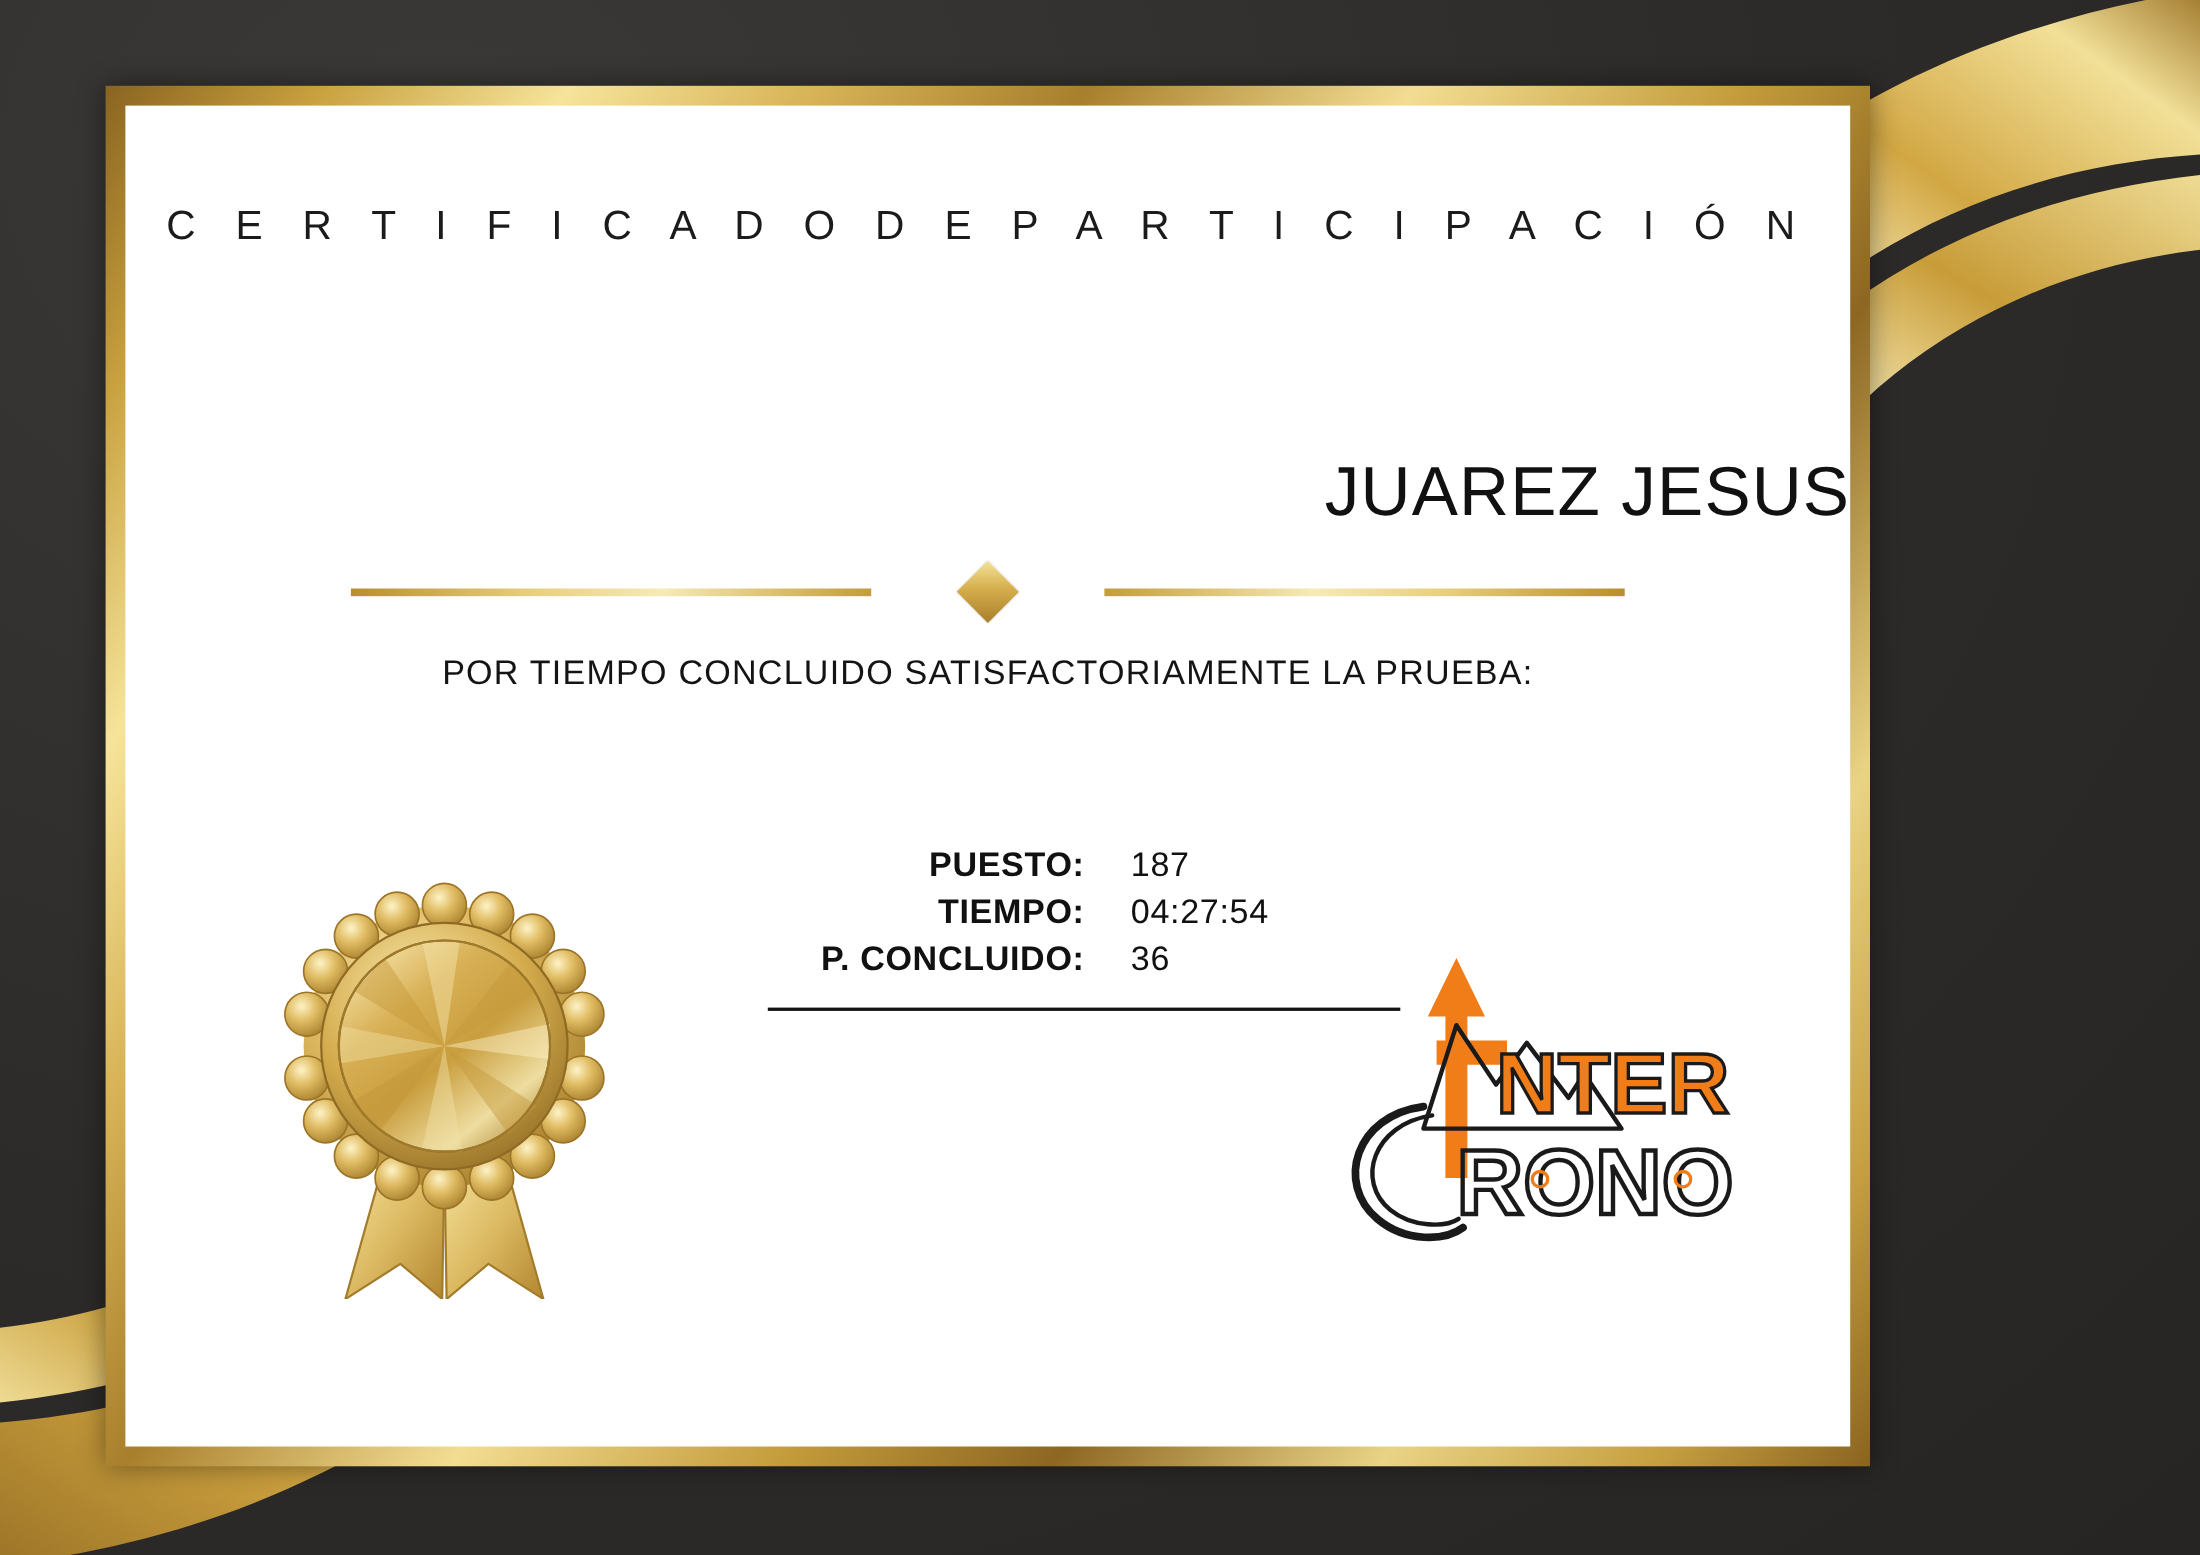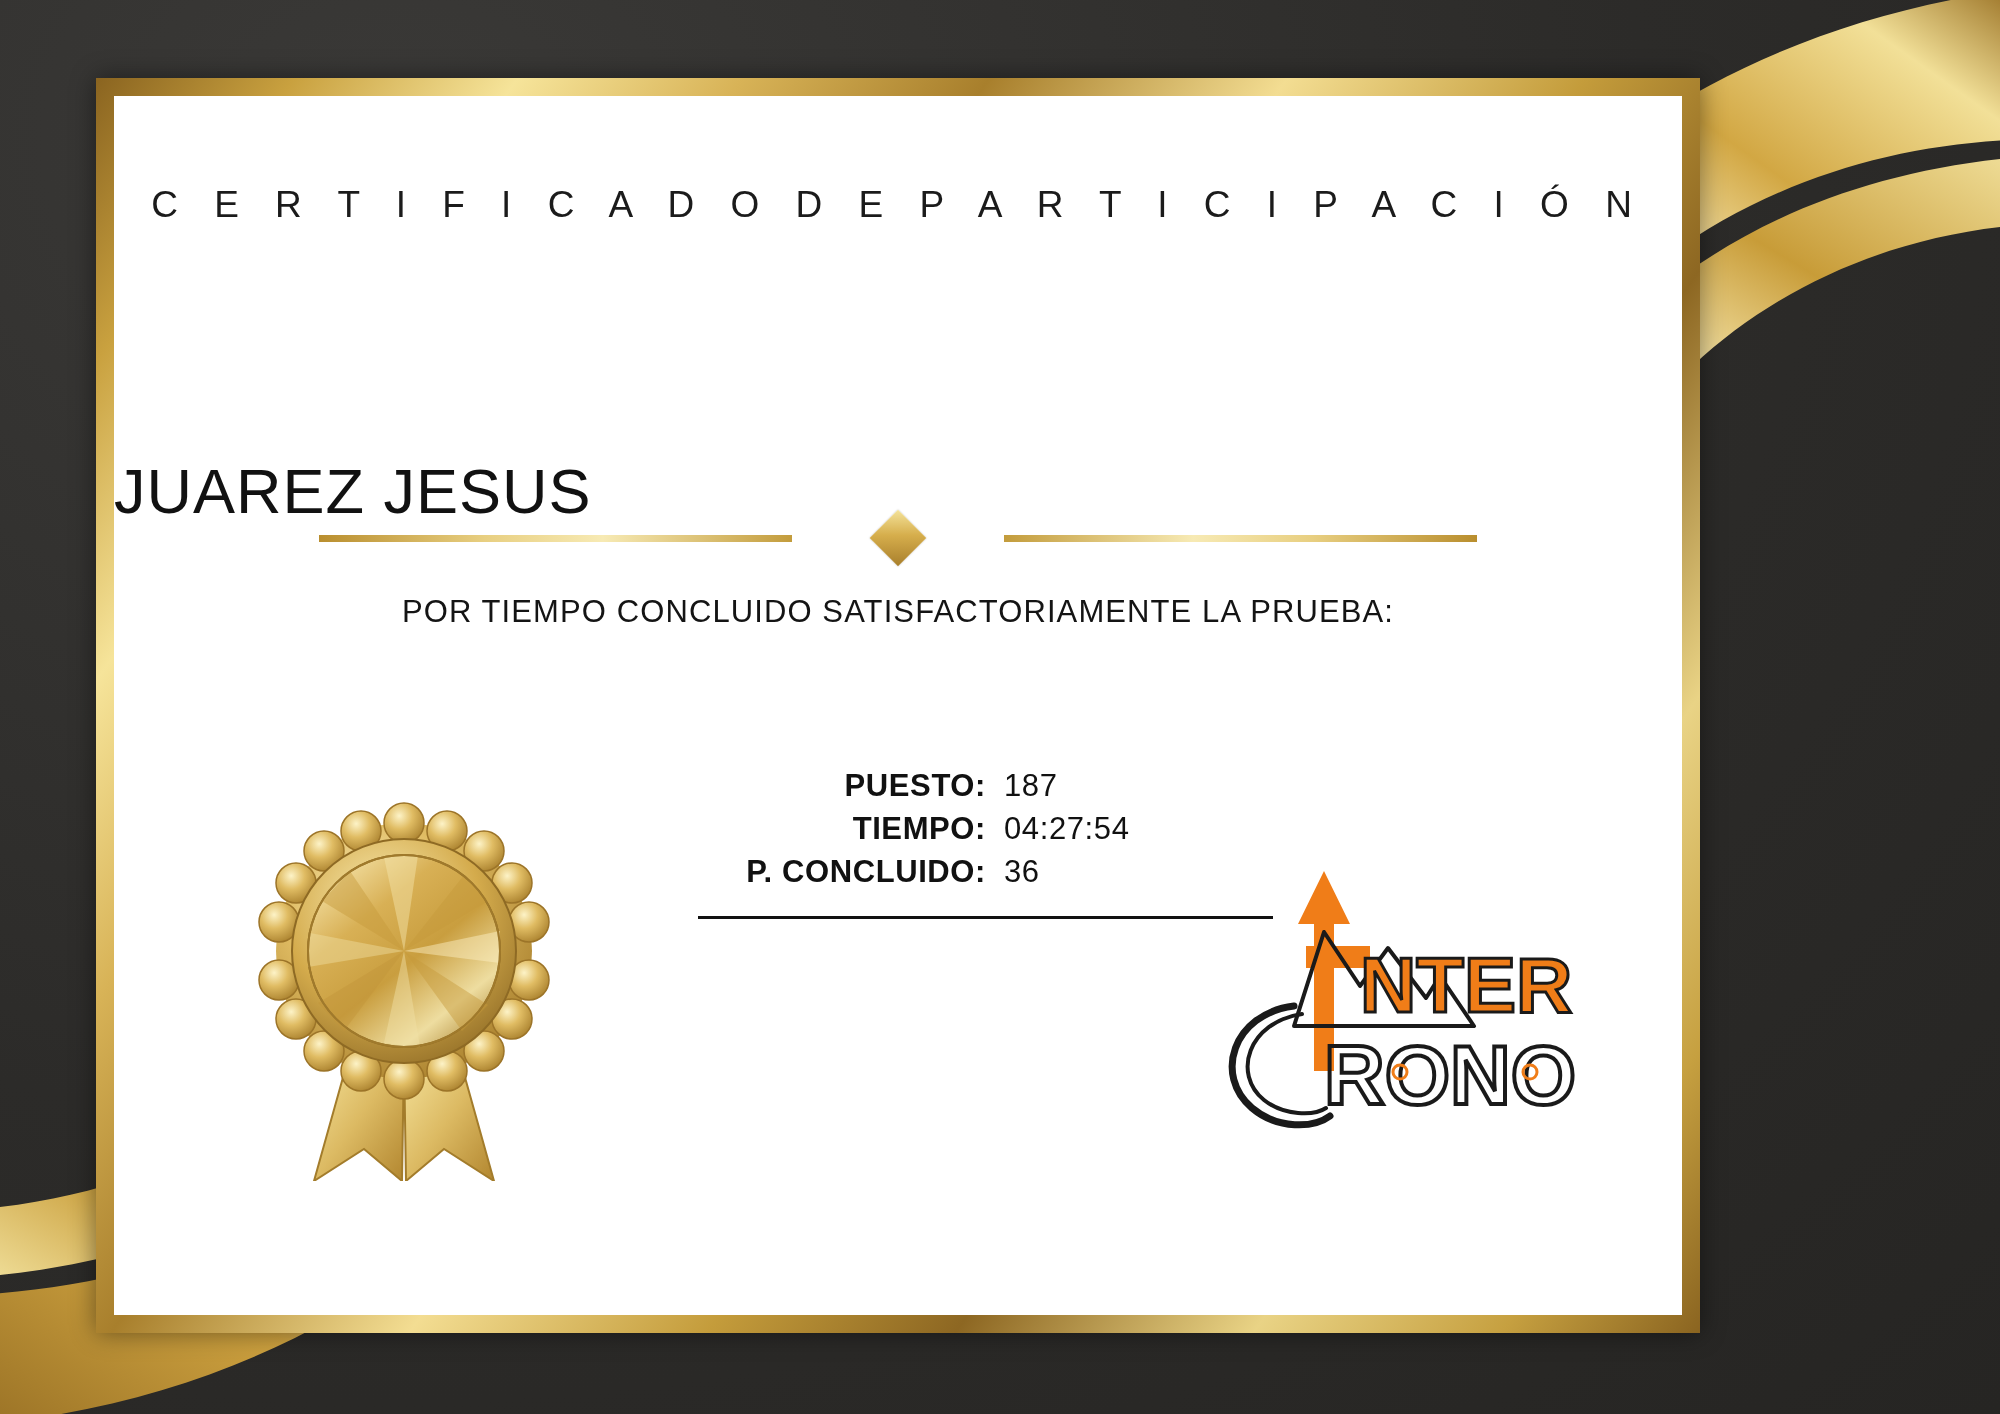--- a/index.html
+++ b/index.html
@@ -78,26 +78,25 @@
     font-weight: 400;
     white-space: nowrap;
   }
 
   
   .participant-name {
     position: absolute;
     top: 315px;
     left: 0;
     right: 0;
-    text-align: left;
+    text-align: right;
     font-size: 63px;
     color: #111111;
     font-weight: 400;
     letter-spacing: 1px;
-    margin-top: 44px;
   }
 
   
   .divider {
     position: absolute;
     top: 420px;
     left: 205px;
     right: 205px;
     height: 44px;
     display: flex;
@@ -153,20 +152,21 @@
   }
   .result-label {
     width: 330px;
     text-align: right;
     padding-right: 18px;
     box-sizing: border-box;
     font-weight: bold;
   }
   .result-value {
     text-align: left;
+    margin-left: 24px;
   }
   .result-line {
     margin-top: 26px;
     margin-left: 24px;
     width: 575px;
     height: 3px;
     background: #111;
   }
 
   

